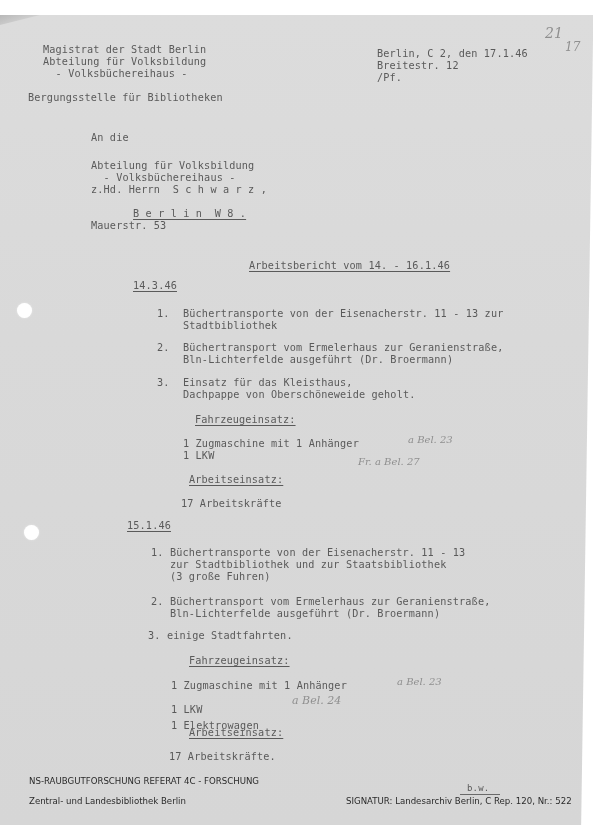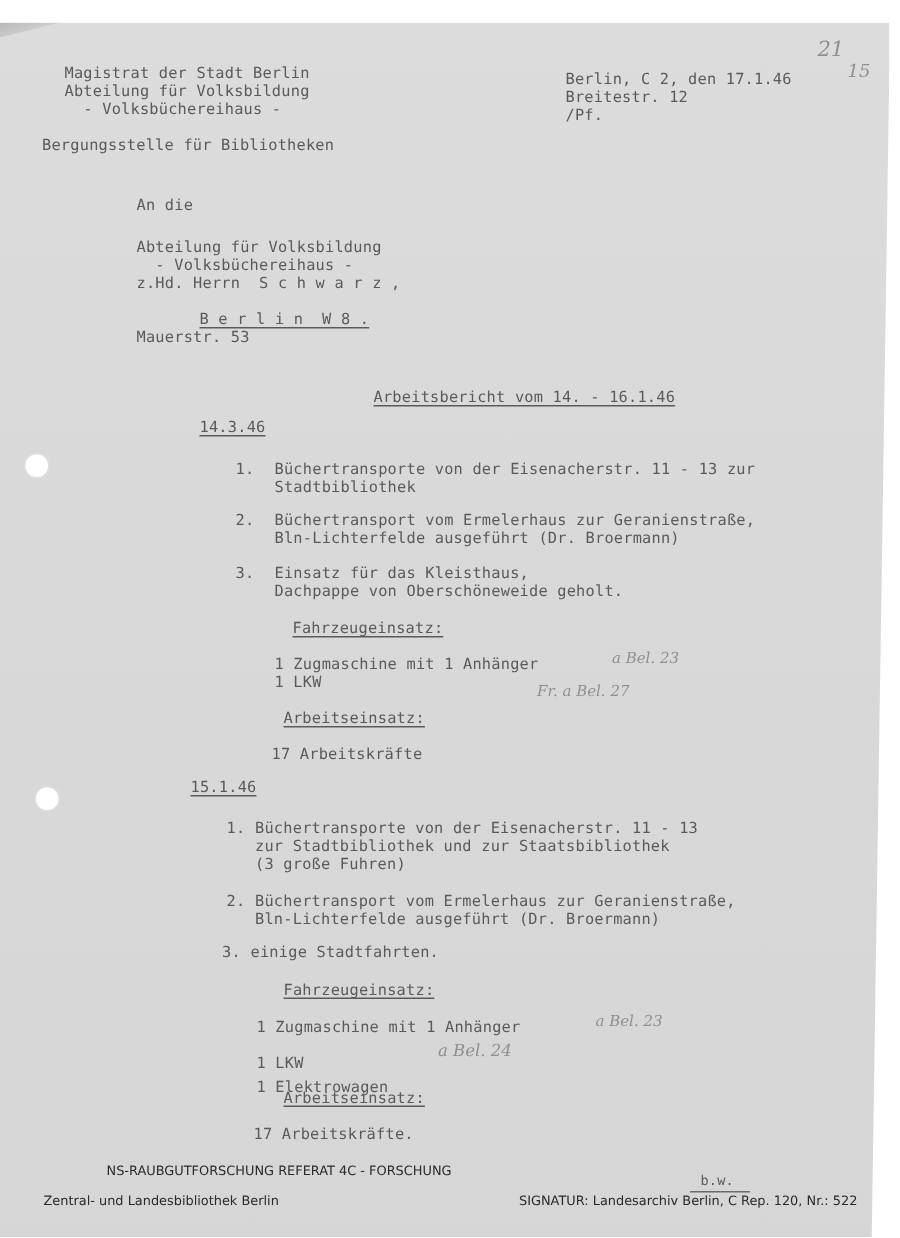--- a/index.html
+++ b/index.html
@@ -53,21 +53,21 @@
   <div class="tw" style="left:28px; top:80px;margin-top:12px;">Bergungsstelle für Bibliotheken</div>
 </div>
 
 <div>
   <div class="tw" style="left:377px; top:48px;">Berlin, C 2, den 17.1.46</div>
   <div class="tw" style="left:377px; top:60px;">Breitestr. 12</div>
   <div class="tw" style="left:377px; top:72px;">/Pf.</div>
 </div>
 
 <div class="hw" style="left:545px; top:25px; font-size:14px;">21</div>
-<div class="hw" style="left:565px; top:40px; font-size:12px;">15</div>
+<div class="hw" style="left:565px; top:40px; font-size:12px;">17</div>
 
 <div>
   <div class="tw" style="left:91px; top:132px;">An die</div>
   <div class="tw" style="left:91px; top:160px;">Abteilung für Volksbildung</div>
   <div class="tw" style="left:91px; top:172px;">  - Volksbüchereihaus -</div>
   <div class="tw" style="left:91px; top:184px;">z.Hd. Herrn  S c h w a r z ,</div>
   <div class="tw ul" style="left:91px; top:208px;">B e r l i n  W 8 .</div>
   <div class="tw" style="left:91px; top:220px;">Mauerstr. 53</div>
 </div>
 
@@ -121,14 +121,14 @@
   <div class="hw" style="left:292px; top:694px; font-size:11px;">a Bel. 24</div>
 
   <div class="tw ul" style="left:147px; top:727px;">Arbeitseinsatz:</div>
   <div class="tw" style="left:169px; top:751px;">17 Arbeitskräfte.</div>
 </div>
 
 <div class="tw" style="left:467px; top:782px; font-size:9px;">b.w.</div>
 <div class="underline-bar" style="left:460px; top:794px; width:40px;"></div>
 
 <div class="footer" style="left:29px; top:796px;">Zentral- und Landesbibliothek Berlin</div>
-<div class="footer" style="left:29px; top:776px;margin-left:42px;">NS-RAUBGUTFORSCHUNG REFERAT 4C - FORSCHUNG</div>
+<div class="footer" style="left:29px; top:776px;">NS-RAUBGUTFORSCHUNG REFERAT 4C - FORSCHUNG</div>
 <div class="footer" style="left:346px; top:796px;">SIGNATUR: Landesarchiv Berlin, C Rep. 120, Nr.: 522</div>
 
 </body></html>

